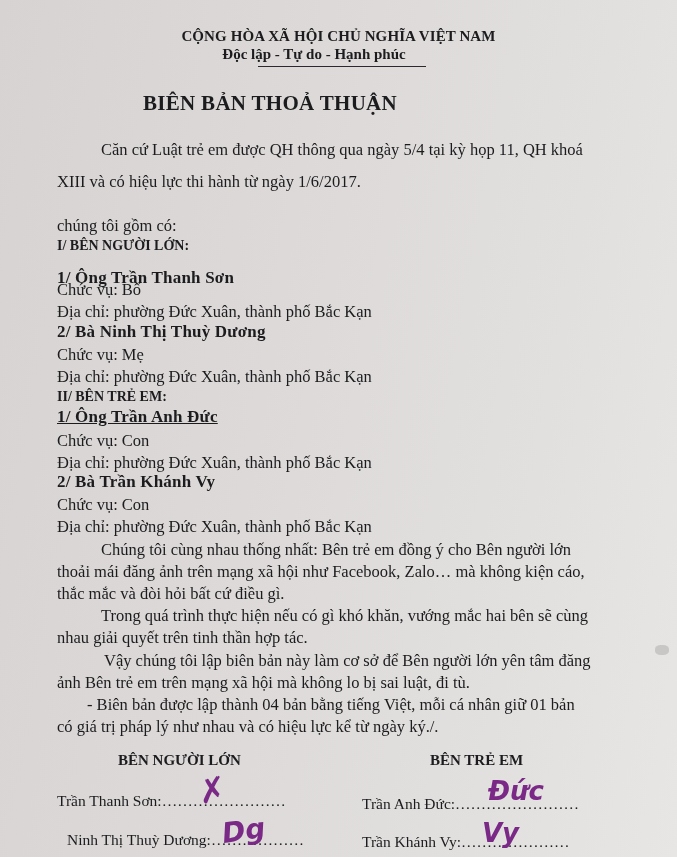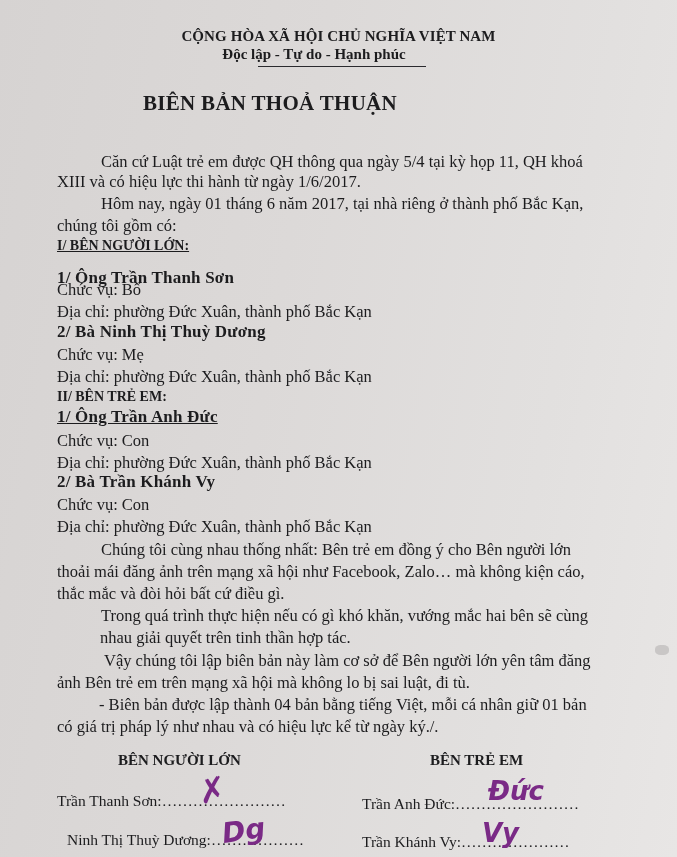--- a/index.html
+++ b/index.html
@@ -28,49 +28,48 @@
 <body>
 
 <div class="page">
 
   <div class="abs header-nation">CỘNG HÒA XÃ HỘI CHỦ NGHĨA VIỆT NAM</div>
   <div class="abs header-motto">Độc lập - Tự do - Hạnh phúc</div>
   <div class="abs motto-underline"></div>
 
   <div class="abs doc-title">BIÊN BẢN THOẢ THUẬN</div>
 
-  <div class="abs body-line" style="left:101px; top:152px;">Căn cứ Luật trẻ em được QH thông qua ngày 5/4 tại kỳ họp 11, QH khoá</div>
+  <div class="abs body-line" style="left:101px; top:140px;">Căn cứ Luật trẻ em được QH thông qua ngày 5/4 tại kỳ họp 11, QH khoá</div>
   <div class="abs body-line" style="left:57px; top:172px;">XIII và có hiệu lực thi hành từ ngày 1/6/2017.</div>
-  <div class="abs body-line" style="left:101px; top:194px;">Hôm nay, ngày 01 tháng  6 năm 2017, tại nhà riêng ở thành phố Bắc Kạn,</div>
   <div class="abs body-line" style="left:57px; top:216px;">chúng tôi gồm có:</div>
 
-  <div class="abs section-head" style="left:57px; top:238px;text-decoration:underline;">I/ BÊN NGƯỜI LỚN:</div>
+  <div class="abs section-head" style="left:57px; top:238px;">I/ BÊN NGƯỜI LỚN:</div>
   <div class="abs party-name" style="left:57px; top:268px;">1/ Ông Trần Thanh Sơn</div>
   <div class="abs body-line" style="left:57px; top:280px;">Chức vụ: Bố</div>
   <div class="abs body-line" style="left:57px; top:302px;">Địa chỉ: phường Đức Xuân, thành phố Bắc Kạn</div>
   <div class="abs party-name" style="left:57px; top:322px;">2/ Bà Ninh Thị Thuỳ Dương</div>
   <div class="abs body-line" style="left:57px; top:345px;">Chức vụ: Mẹ</div>
   <div class="abs body-line" style="left:57px; top:367px;">Địa chỉ: phường Đức Xuân, thành phố Bắc Kạn</div>
 
   <div class="abs section-head" style="left:57px; top:389px;">II/ BÊN TRẺ EM:</div>
   <div class="abs party-name" style="left:57px; top:407px;text-decoration:underline;">1/ Ông Trần Anh Đức</div>
   <div class="abs body-line" style="left:57px; top:431px;">Chức vụ: Con</div>
   <div class="abs body-line" style="left:57px; top:453px;">Địa chỉ: phường Đức Xuân, thành phố Bắc Kạn</div>
   <div class="abs party-name" style="left:57px; top:472px;">2/ Bà Trần Khánh Vy</div>
   <div class="abs body-line" style="left:57px; top:495px;">Chức vụ: Con</div>
   <div class="abs body-line" style="left:57px; top:517px;">Địa chỉ: phường Đức Xuân, thành phố Bắc Kạn</div>
 
   <div class="abs body-line" style="left:101px; top:540px;">Chúng tôi cùng nhau thống nhất: Bên trẻ em đồng ý cho Bên người lớn</div>
   <div class="abs body-line" style="left:57px; top:562px;">thoải mái đăng ảnh trên mạng xã hội như Facebook, Zalo… mà không kiện cáo,</div>
   <div class="abs body-line" style="left:57px; top:584px;">thắc mắc và đòi hỏi bất cứ điều gì.</div>
   <div class="abs body-line" style="left:101px; top:606px;">Trong quá trình thực hiện nếu có gì khó khăn, vướng mắc hai bên sẽ cùng</div>
-  <div class="abs body-line" style="left:57px; top:628px;margin-left:43px;">nhau giải quyết trên tinh thần hợp tác.</div>
+  <div class="abs body-line" style="left:57px; top:628px;">nhau giải quyết trên tinh thần hợp tác.</div>
   <div class="abs body-line" style="left:104px; top:651px;">Vậy chúng tôi lập biên bản này làm cơ sở để Bên người lớn yên tâm đăng</div>
   <div class="abs body-line" style="left:57px; top:673px;">ảnh Bên trẻ em trên mạng xã hội mà không lo bị sai luật, đi tù.</div>
-  <div class="abs body-line" style="left:99px; top:695px;text-align:center;">- Biên bản được lập thành 04 bản bằng tiếng Việt, mỗi cá nhân giữ 01 bản</div>
+  <div class="abs body-line" style="left:87px; top:695px;text-align:center;">- Biên bản được lập thành 04 bản bằng tiếng Việt, mỗi cá nhân giữ 01 bản</div>
   <div class="abs body-line" style="left:57px; top:717px;">có giá trị pháp lý như nhau và có hiệu lực kể từ ngày ký./.</div>
 
   <div class="smudge"></div>
 
   <div class="abs sig-head" style="left:118px; top:752px;">BÊN NGƯỜI LỚN</div>
   <div class="abs sig-line" style="left:57px; top:792px;">Trần Thanh Sơn:……………………</div>
   <div class="sig-mark" style="left:198px; top:770px; font-size:34px; transform:rotate(-10deg);">✗</div>
   <div class="abs sig-line" style="left:67px; top:831px;text-align:right;">Ninh Thị Thuỳ Dương:………………</div>
   <div class="sig-mark" style="left:222px; top:814px; font-size:28px; transform:rotate(-8deg);">Dg</div>
 

